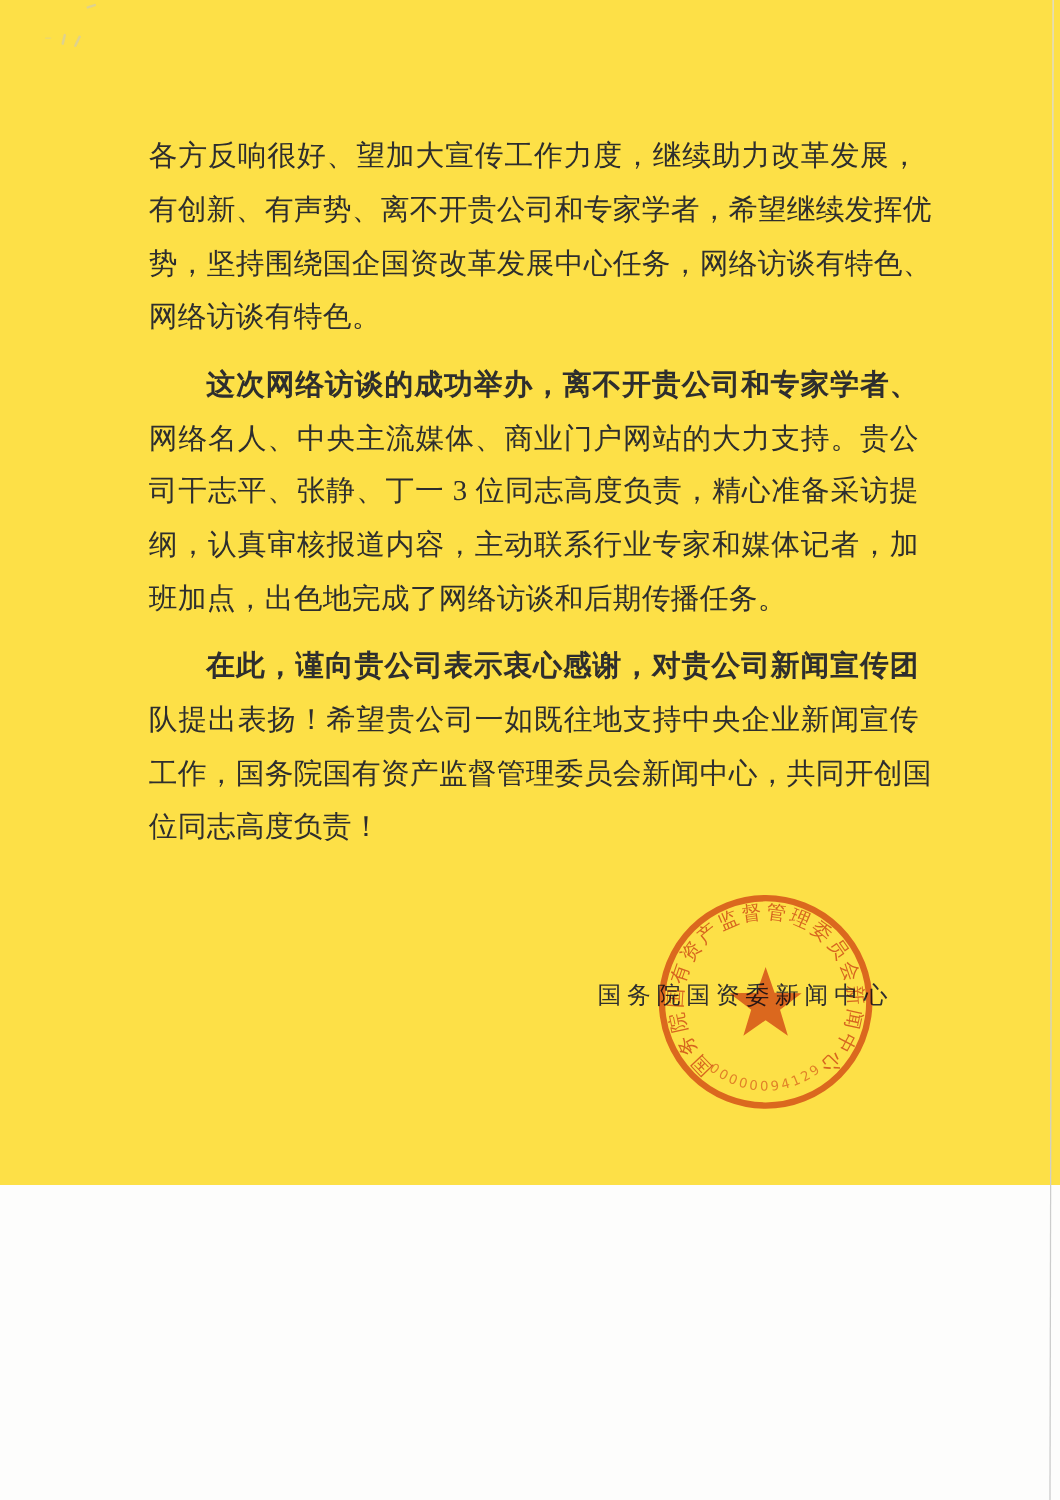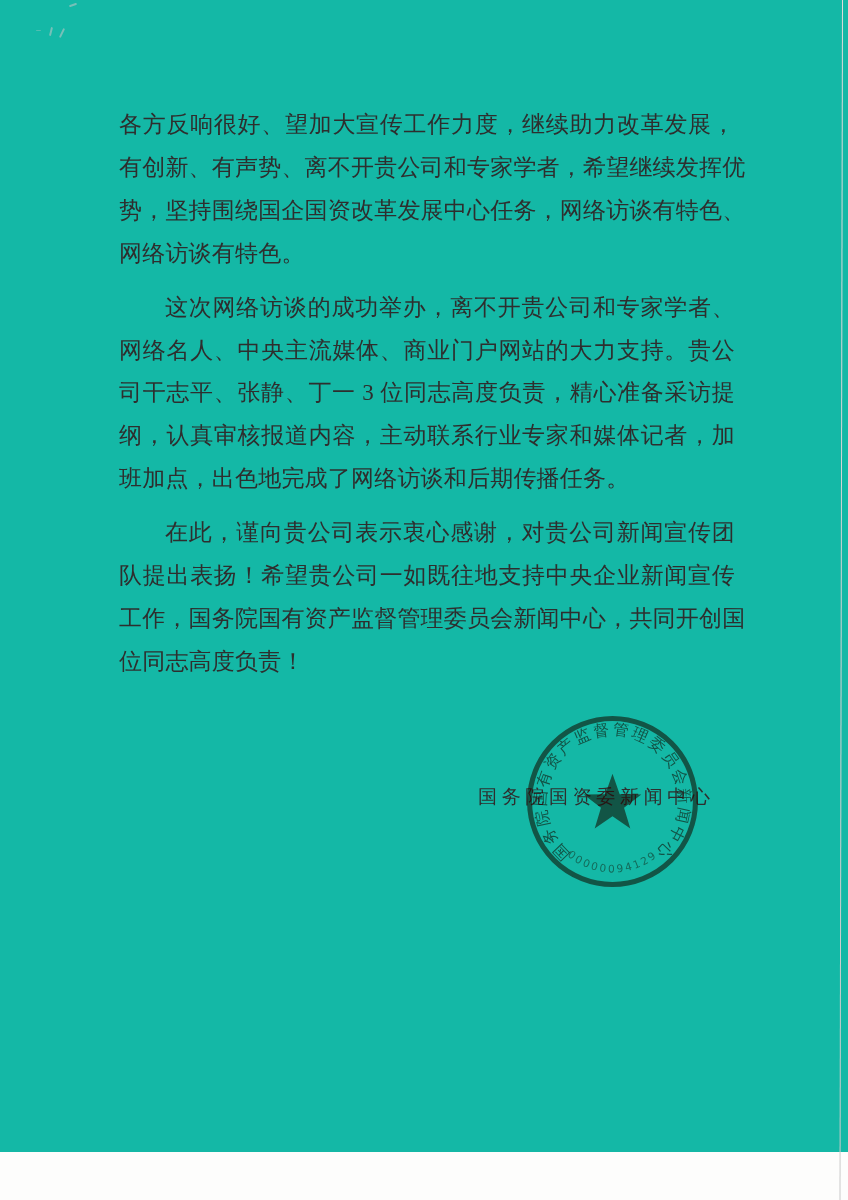--- a/index.html
+++ b/index.html
@@ -7,22 +7,22 @@
     padding: 0;
     width: 848px;
     height: 1200px;
     background: #fdfdfc;
     overflow: hidden;
     font-family: "Liberation Serif", "DejaVu Serif", serif;
   }
   .page {
     position: relative;
     width: 848px;
-    height: 1152px;
-    background: #14b8a6;
+    height: 948px;
+    background: #fde047;
   }
   
   .artifact {
     position: absolute;
     background: #c7c7c7;
     opacity: 0.55;
     border-radius: 1px;
   }
   .a1 { left: 69px; top: 4px;  width: 8px;  height: 2px; transform: rotate(-18deg); }
   .a2 { left: 50px; top: 27px; width: 2px;  height: 9px; transform: rotate(14deg); }
@@ -51,21 +51,21 @@
   }
   .para { margin: 0; }
   .para + .para { margin-top: 11px; }
   .line {
     text-align: justify;
     text-align-last: justify;
     text-justify: inter-character;
     white-space: nowrap;
   }
   .line.end { text-align-last: left; white-space: normal; }
-  .line.indent { padding-left: 46px; }
+  .line.indent { padding-left: 46px; font-weight: bold; }
   
   .signature {
     position: absolute;
     left: 478px;
     top: 781px;
     width: 232px;
     color: #2e2e2e;
   }
   .sig-name {
     font-size: 19px;

